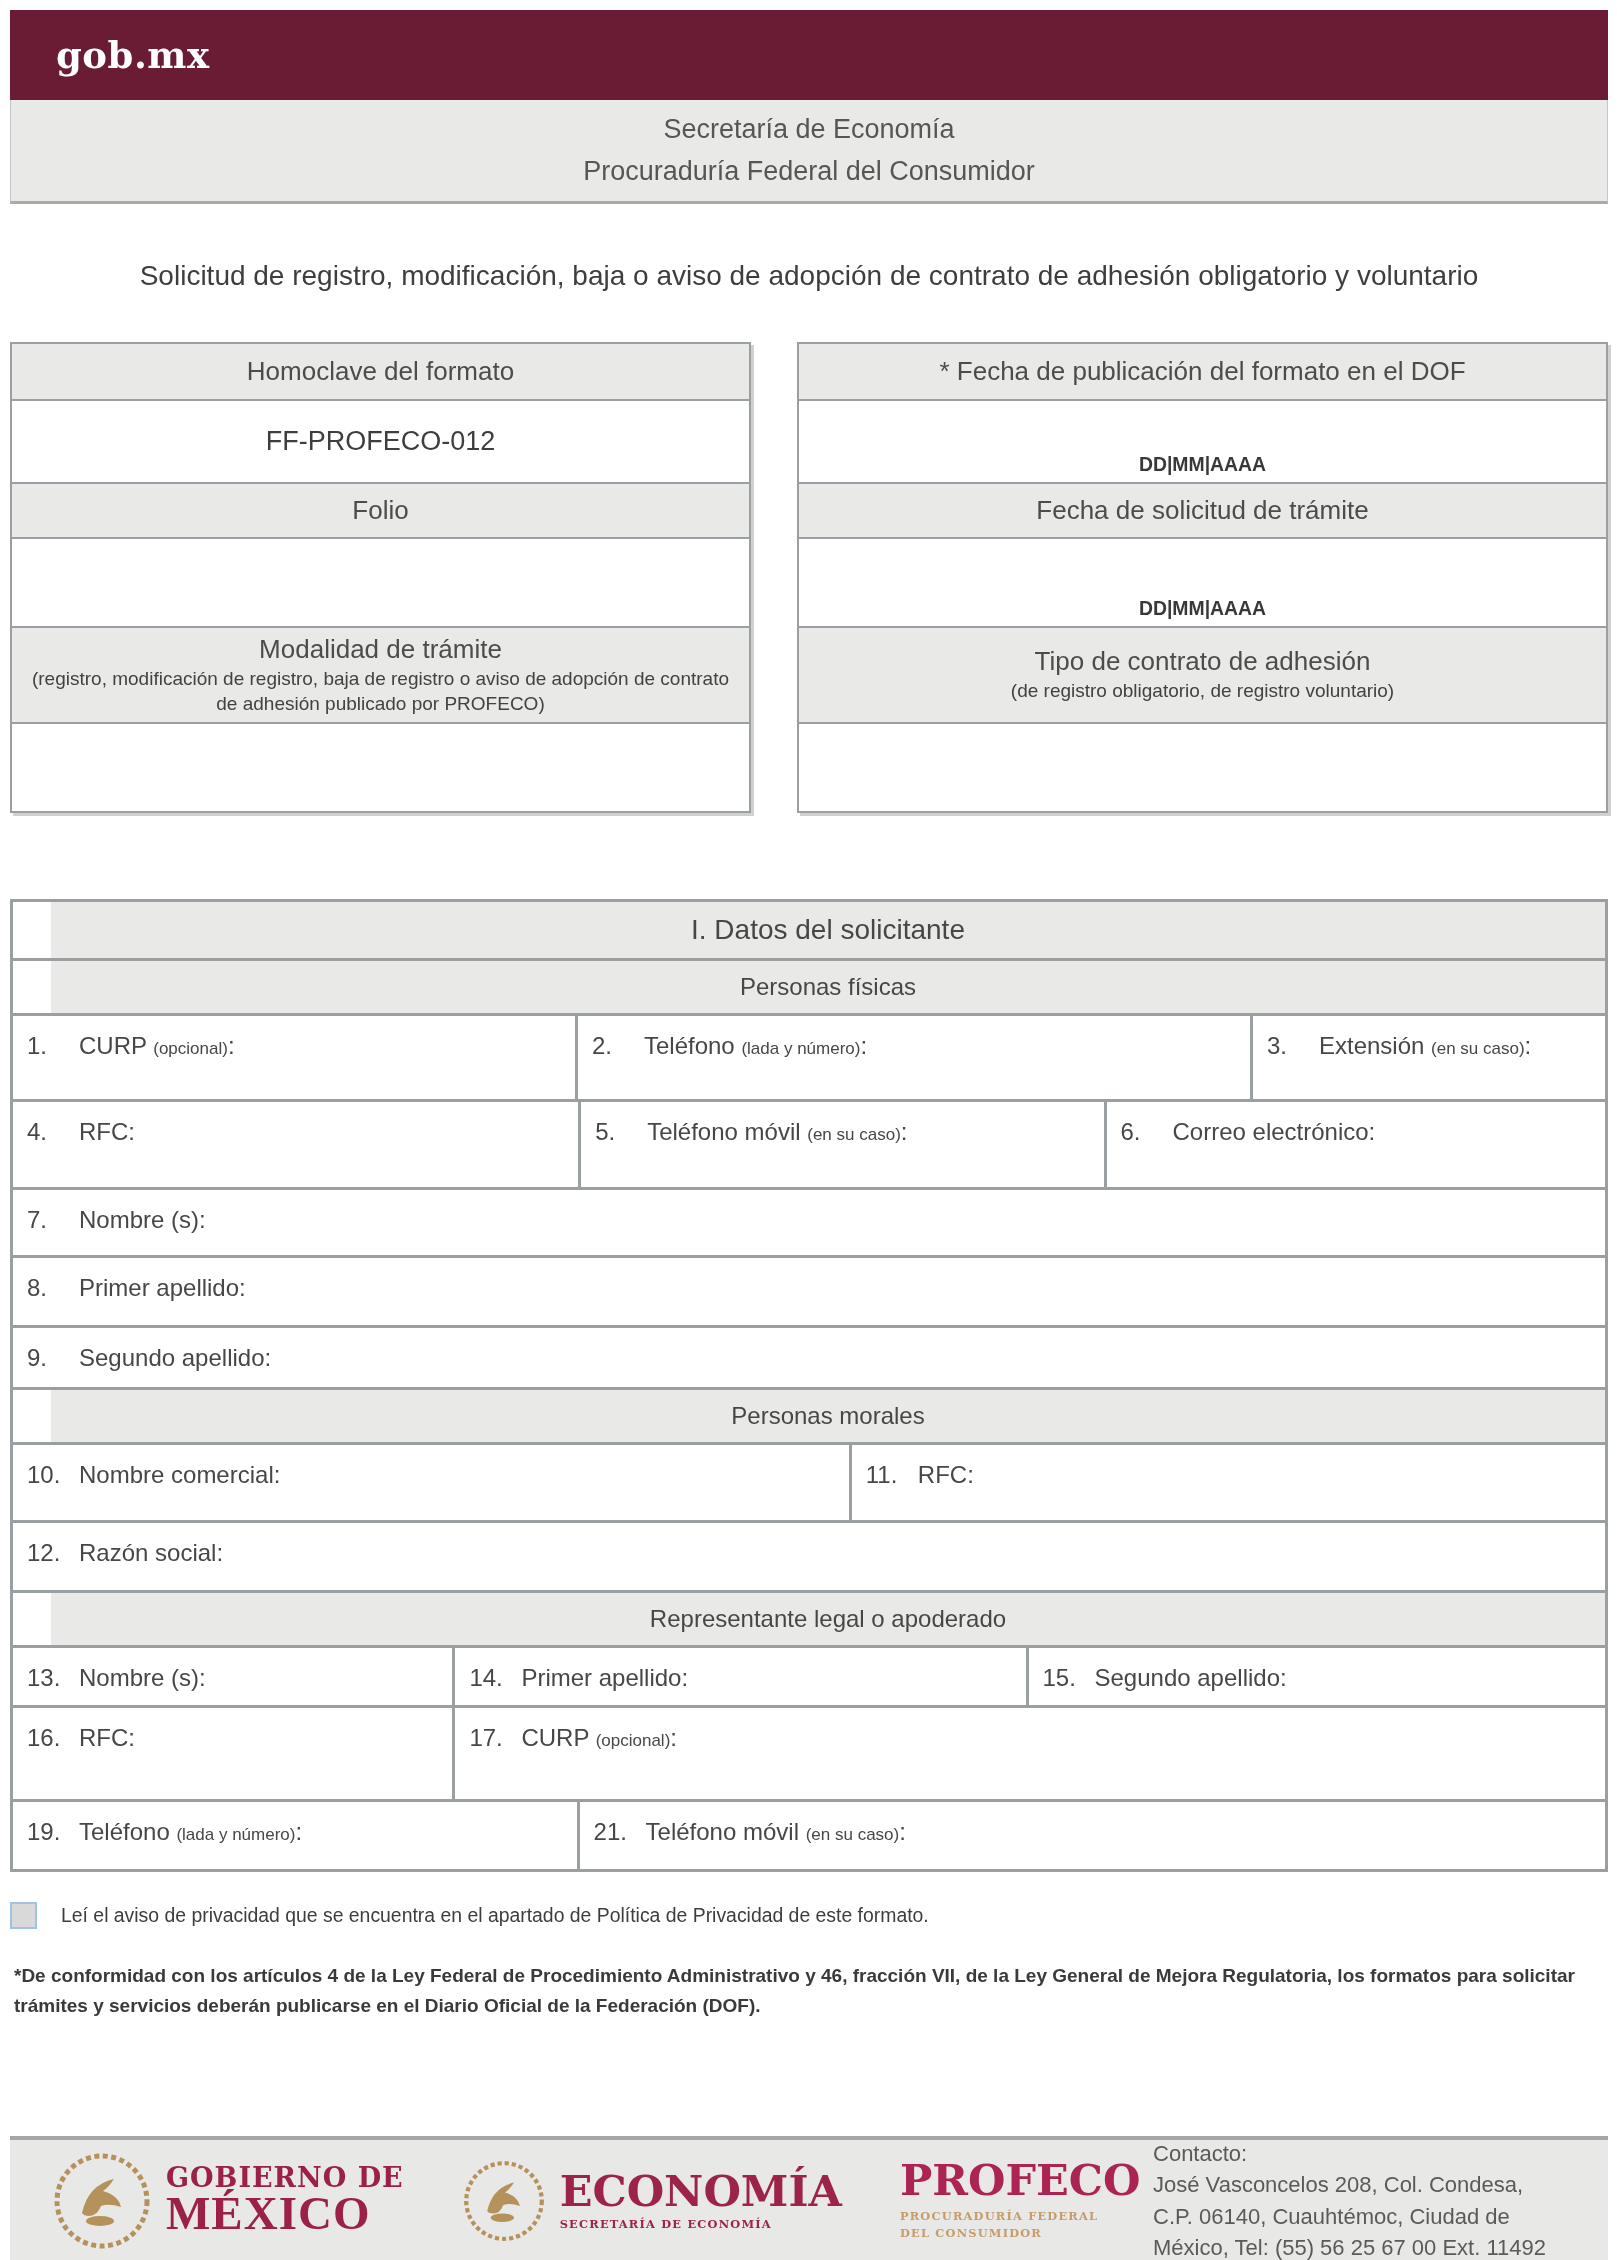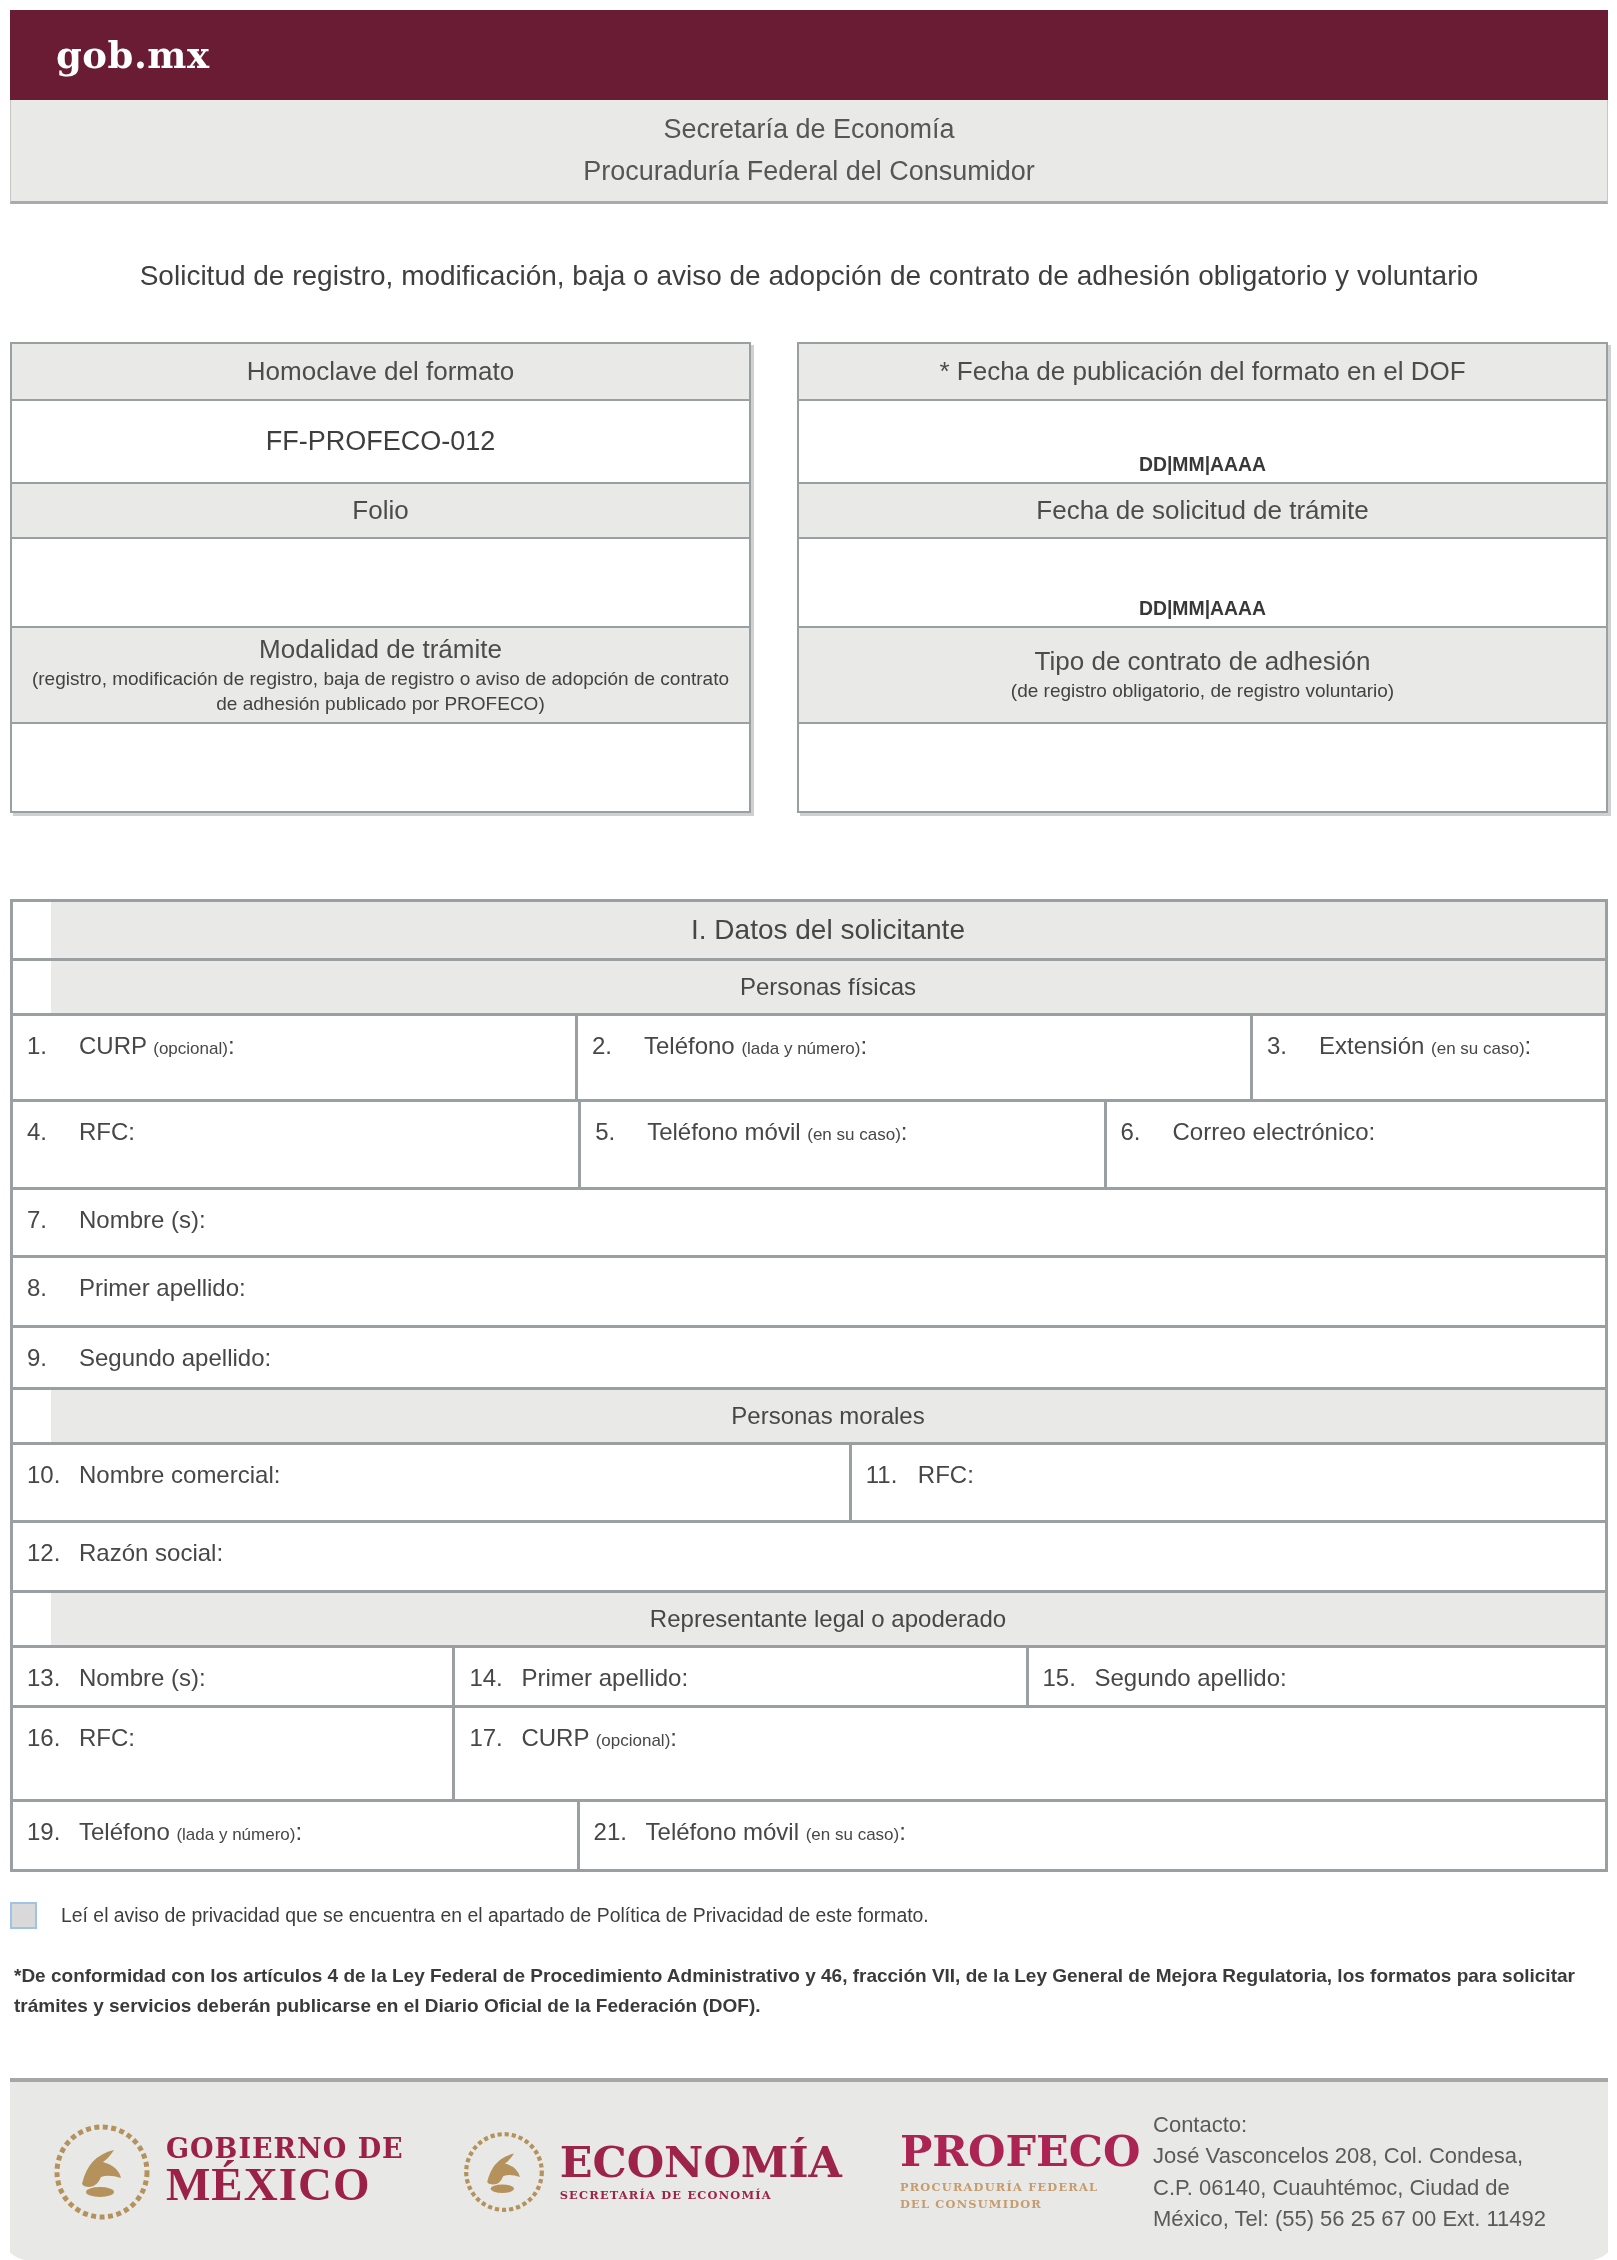--- a/index.html
+++ b/index.html
@@ -10,21 +10,21 @@
     --border-gray:#9aa0a2;
     --head-bg:#e9e9e7;
     --footer-bg:#e8e8e6;
     --text-dark:#3e3e3e;
     --text-mid:#4a4a4a;
     --cb-border:#9dc3e6;
   }
   *{box-sizing:border-box;margin:0;padding:0;}
   html,body{background:#ffffff;}
   body{font-family:"Liberation Sans","DejaVu Sans",sans-serif;color:var(--text-mid);}
-  .page{position:relative;width:1618px;height:2261px;background:#fff;overflow:hidden;border-radius:32px;}
+  .page{position:relative;width:1618px;height:2261px;background:#fff;overflow:hidden;}
 
   
   .brandbar{margin:10px 10px 0;height:90px;background:var(--brand-maroon);display:flex;align-items:center;padding-left:46px;}
   .brand{font-family:"DejaVu Serif","Liberation Serif",serif;font-weight:bold;font-size:37px;color:#ffffff;letter-spacing:0.5px;}
   .orgbar{margin:0 10px;height:104px;background:var(--head-bg);border:1px solid #c6c6c4;border-top:none;border-bottom:3px solid #aaaaaa;display:flex;flex-direction:column;justify-content:center;align-items:center;}
   .orgbar div{font-size:27px;color:#565656;line-height:1.55;}
 
   
   .form-title{margin:56px 14px 8px;text-align:center;font-weight:400;font-size:28px;color:var(--text-dark);}
 
@@ -58,21 +58,21 @@
 
   
   .privacy{margin:30px 10px 0;display:flex;align-items:center;gap:24px;}
   .cbox{width:27px;height:27px;background:#d9d9d9;border:2px solid var(--cb-border);flex:0 0 auto;}
   .ptext{font-size:19.4px;color:#3d3d3d;}
 
   
   .disclaimer{margin:32px 14px 0;font-size:19px;font-weight:bold;color:#3a3a3a;line-height:1.6;max-width:1592px;}
 
   
-  .footer{position:absolute;left:10px;right:10px;bottom:0;height:183px;background:var(--footer-bg);border-top:4px solid #a6a6a6;display:flex;align-items:center;}
+  .footer{position:absolute;left:10px;right:10px;bottom:0;height:125px;background:var(--footer-bg);border-top:4px solid #a6a6a6;display:flex;align-items:center;}
   .logos{display:flex;align-items:center;gap:58px;padding-left:42px;}
   .logo{display:flex;align-items:center;gap:14px;}
   .seal{flex:0 0 auto;}
   .gm-text{font-family:"DejaVu Serif","Liberation Serif",serif;font-weight:bold;color:var(--logo-maroon);line-height:.95;}
   .gm-l1{font-size:27px;letter-spacing:1px;}
   .gm-l2{font-size:47px;letter-spacing:1px;font-family:Liberation Serif, serif;}
   .eco-text{font-family:"DejaVu Serif","Liberation Serif",serif;color:#9d2449;}
   .eco-main{font-size:43px;font-weight:bold;line-height:1;}
   .eco-sub{font-size:11.4px;font-weight:bold;letter-spacing:1.2px;margin-top:4px;}
   .prof-text{font-family:"DejaVu Serif","Liberation Serif",serif;}

